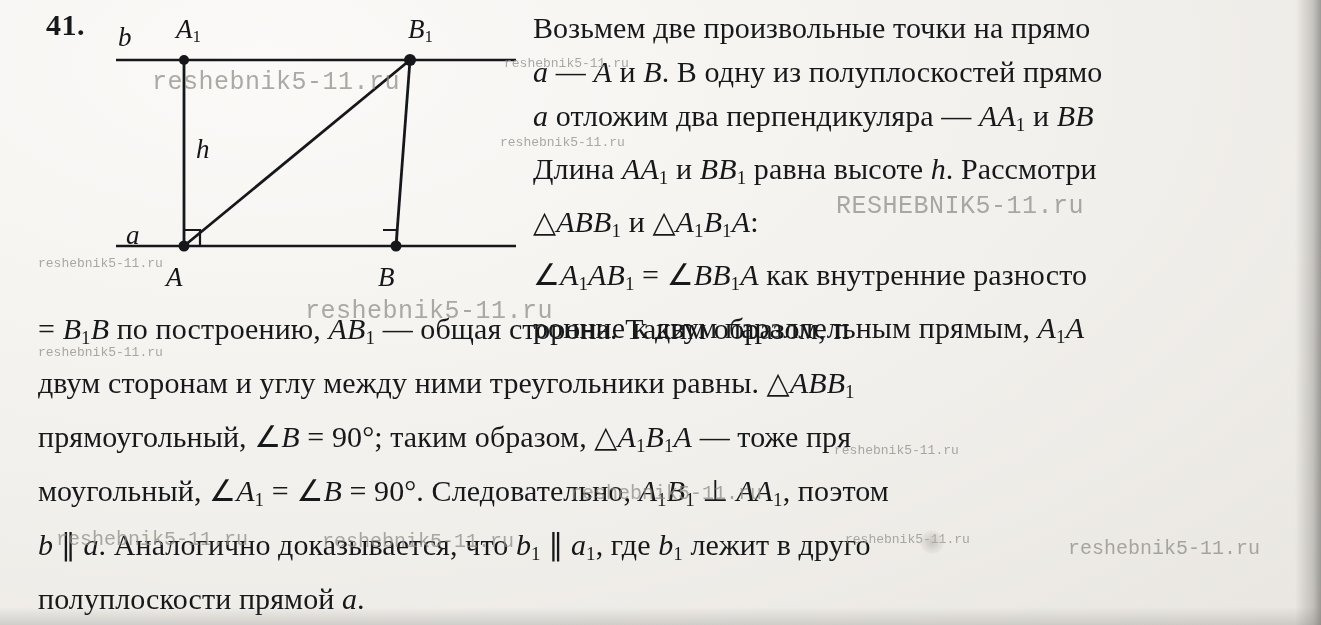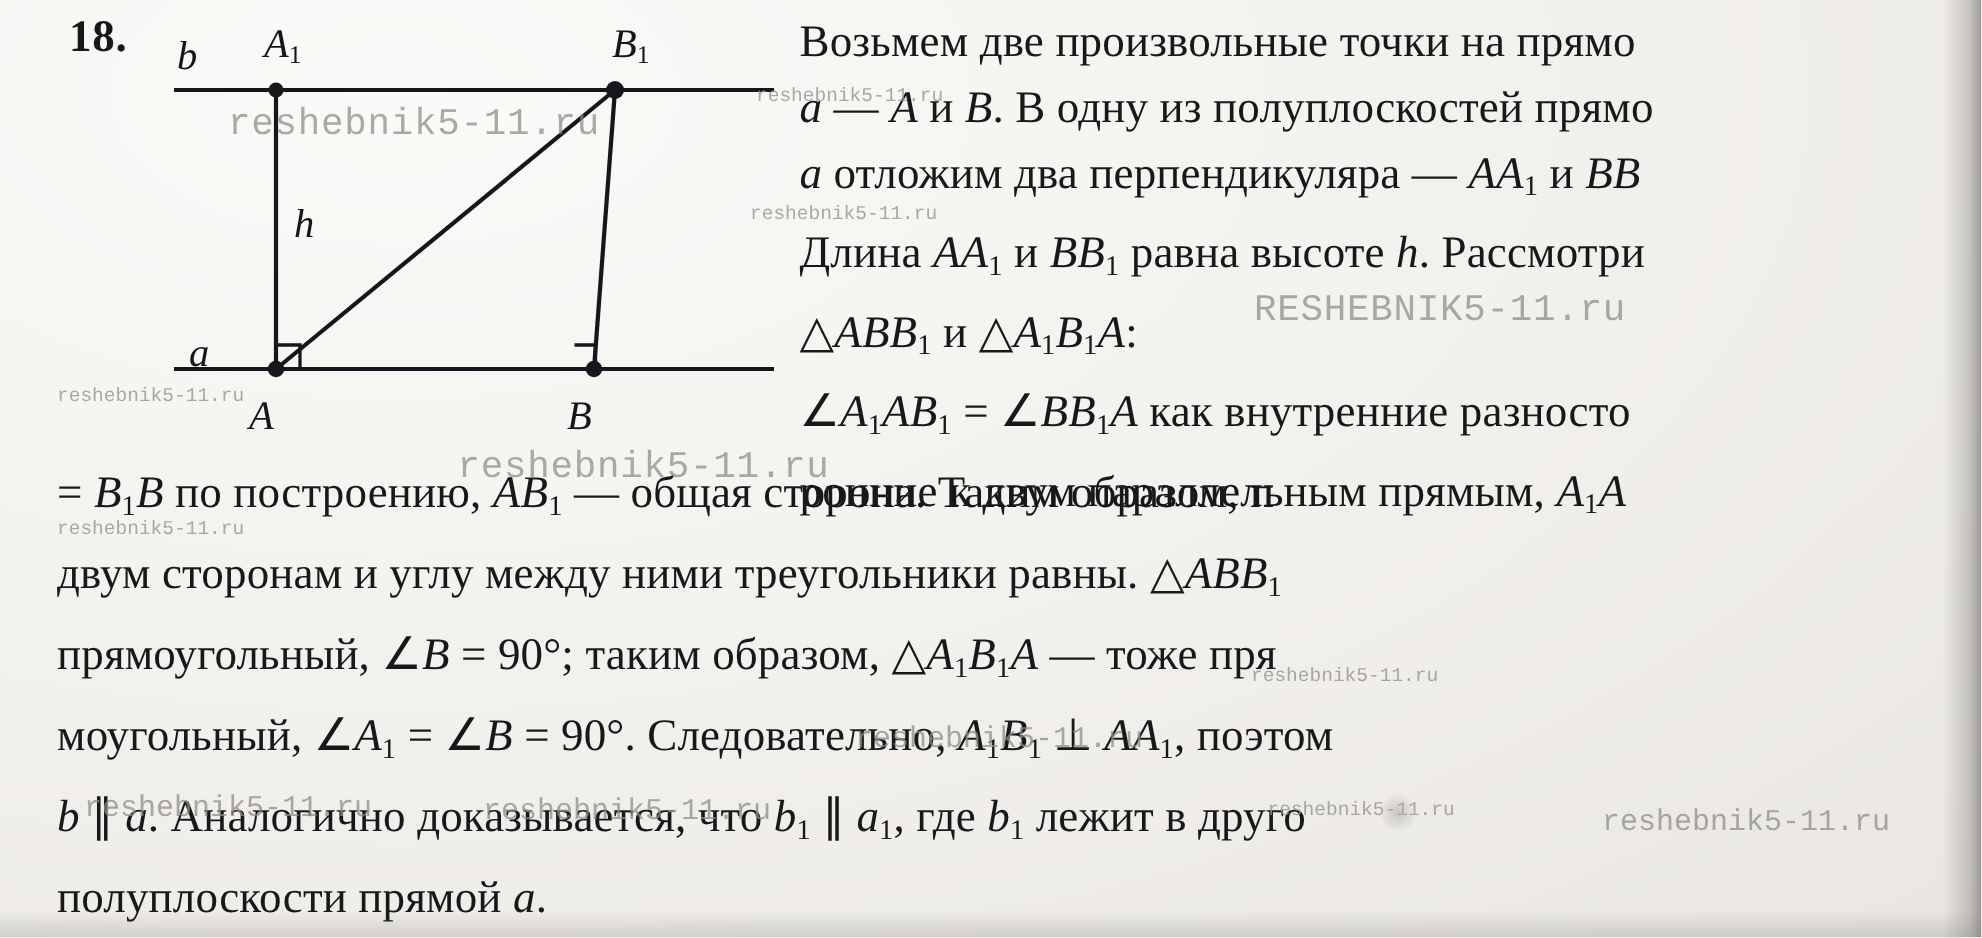--- a/index.html
+++ b/index.html
@@ -119,21 +119,21 @@
     background: radial-gradient(circle, rgba(170,168,163,0.55) 0%, rgba(210,208,203,0.15) 70%, rgba(255,255,255,0) 100%);
     pointer-events: none;
   }
 </style>
 </head>
 <body>
 
 <div id="page">
   <div id="paper-texture"></div>
 
-  <div id="problem-number">18.</div>
+  <div id="problem-number">41.</div>
 
   <div id="figure">
     <svg width="430" height="280" viewBox="0 0 430 280">
 
       <line x1="20" y1="36" x2="420" y2="36" stroke="#16171a" stroke-width="2.6"></line>
 
       <line x1="20" y1="222" x2="420" y2="222" stroke="#16171a" stroke-width="2.6"></line>
 
       <line x1="88" y1="222" x2="88" y2="36" stroke="#16171a" stroke-width="2.8"></line>
 

